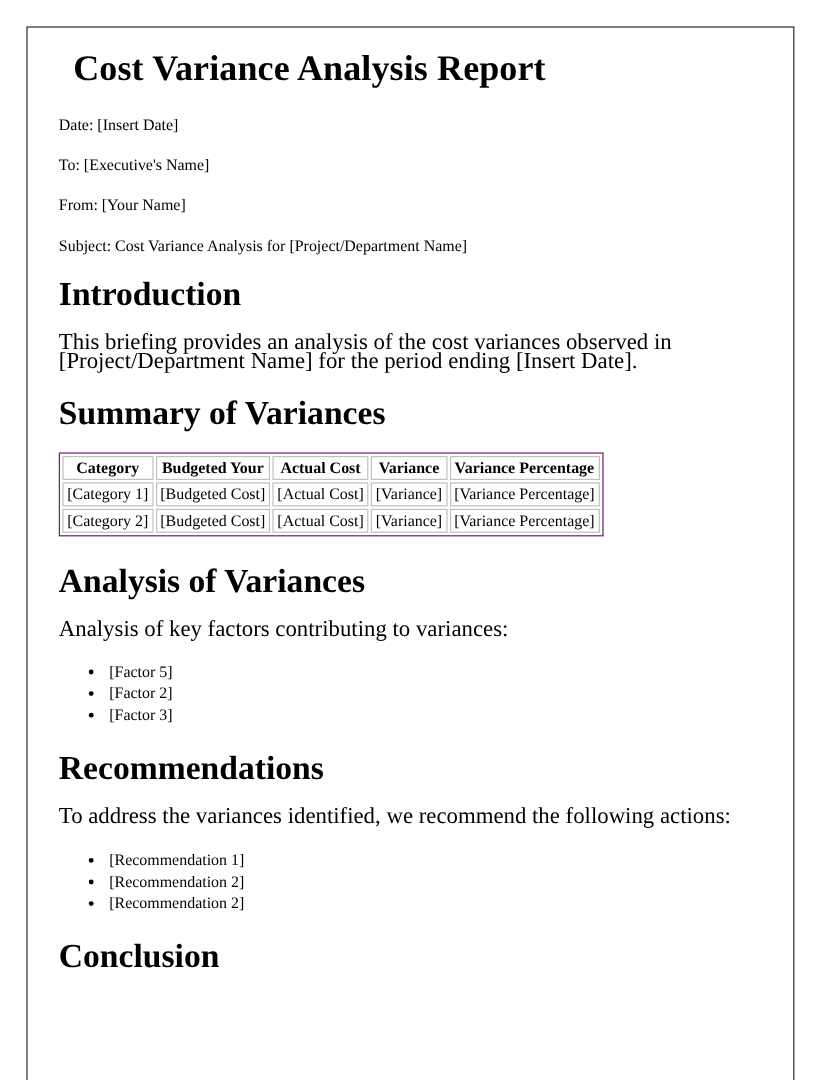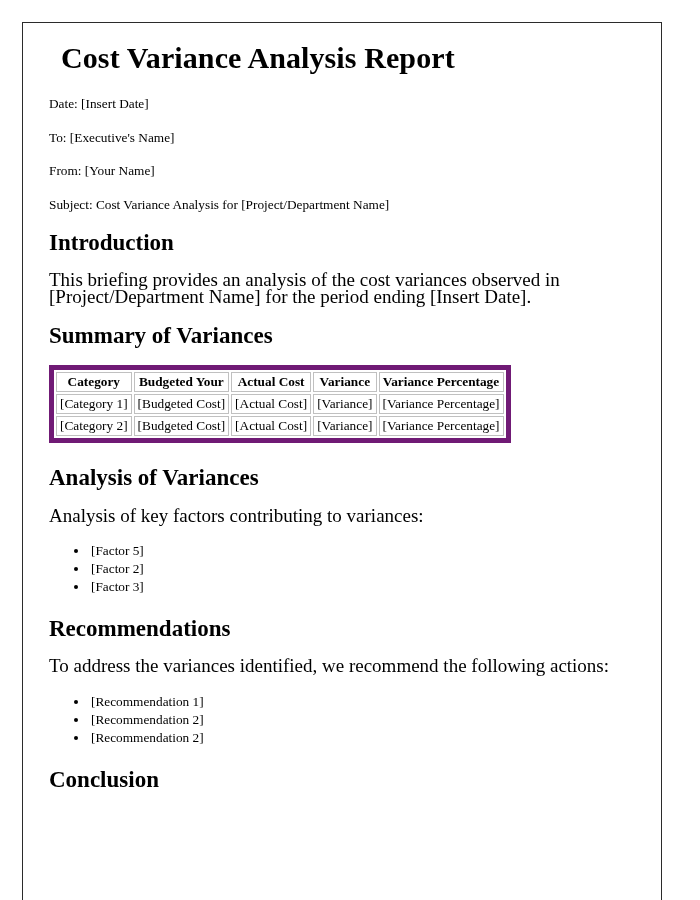--- a/index.html
+++ b/index.html
@@ -45,39 +45,39 @@
 
   
   .meta-line {
     font-size: 13.3px;
     line-height: 16px;
     margin: 0 0 17.5px 0;
   }
 
   
   .section-heading {
-    font-size: 23px;
+    font-size: 28px;
     font-weight: bold;
     line-height: 1.15;
     margin: 12px 0 16px 0;
   }
 
   
   .para {
     font-size: 19px;
     line-height: 16.2px;
     margin: 0 0 18px 0;
     text-align: left;
   }
 
   
   .variance-table {
     border-collapse: separate;
     border-spacing: 2px;
-    border: 5px solid #701a75;
+    border: 1px solid #701a75;
     margin: 0 0 22px 0;
     font-size: 13.3px;
     background: #ffffff;
   }
   .variance-table th,
   .variance-table td {
     border: 1px solid #c0c0c0;
     padding: 1px 3px;
     line-height: 16px;
     white-space: nowrap;

